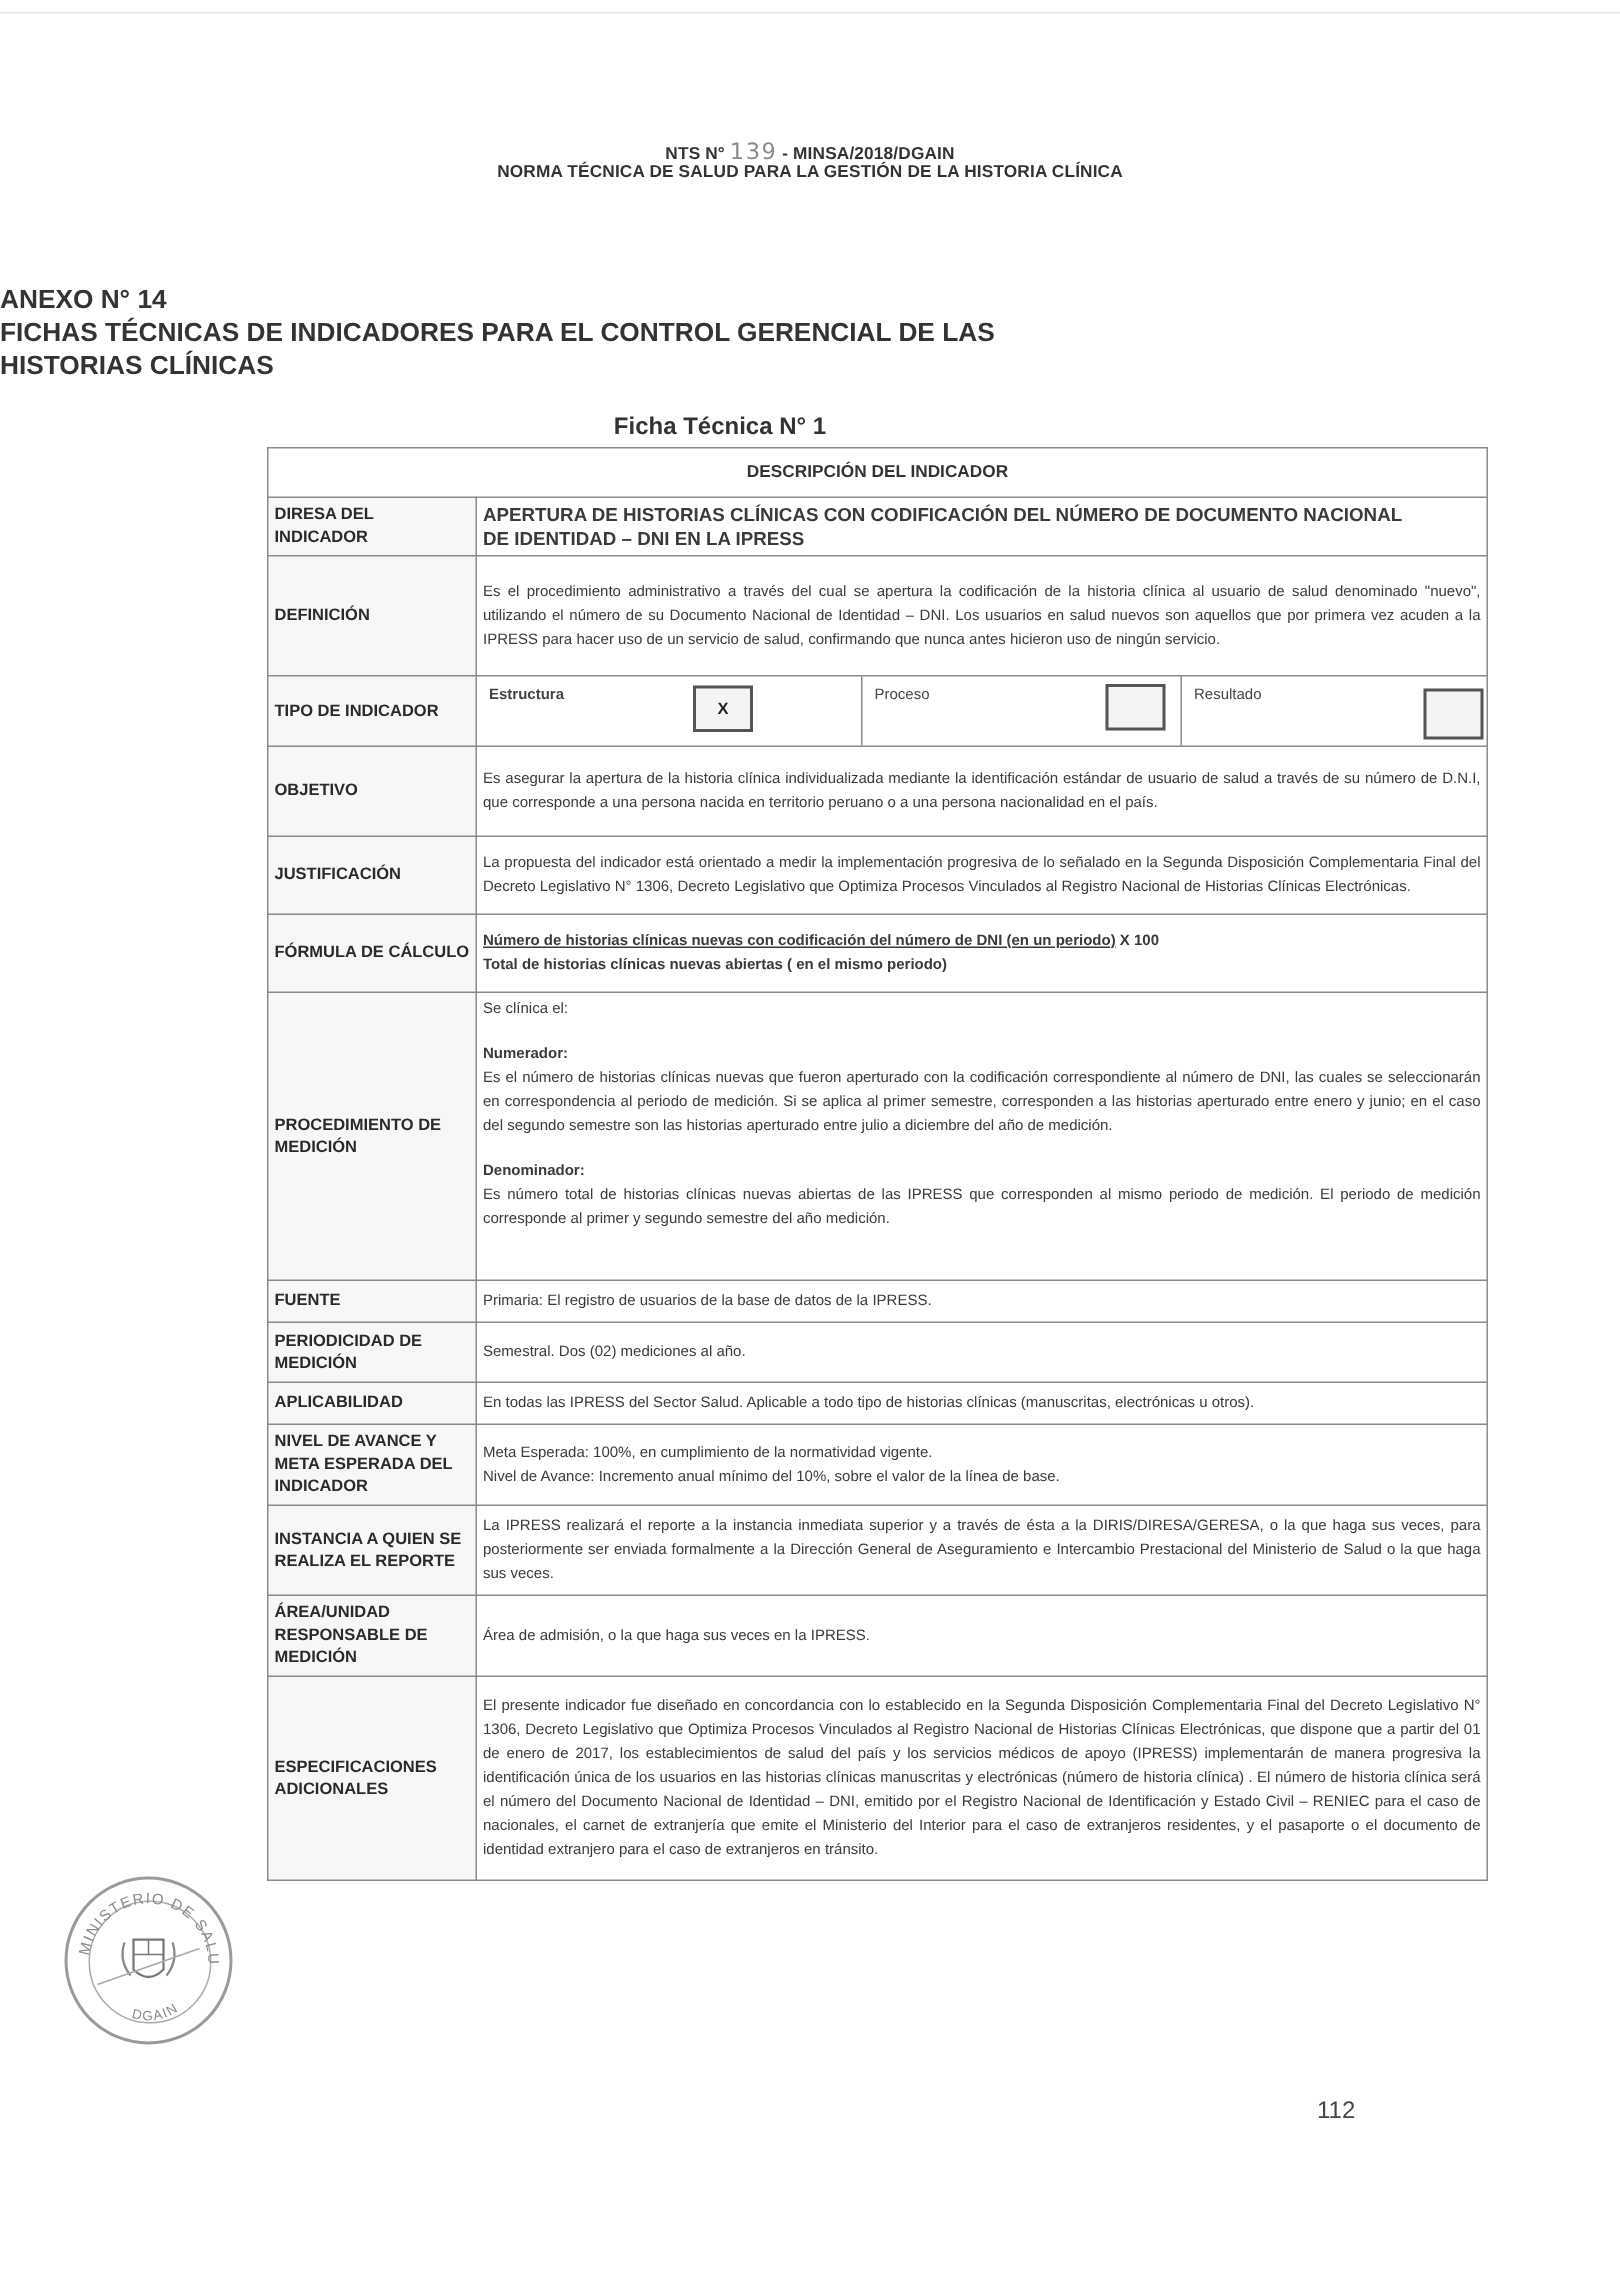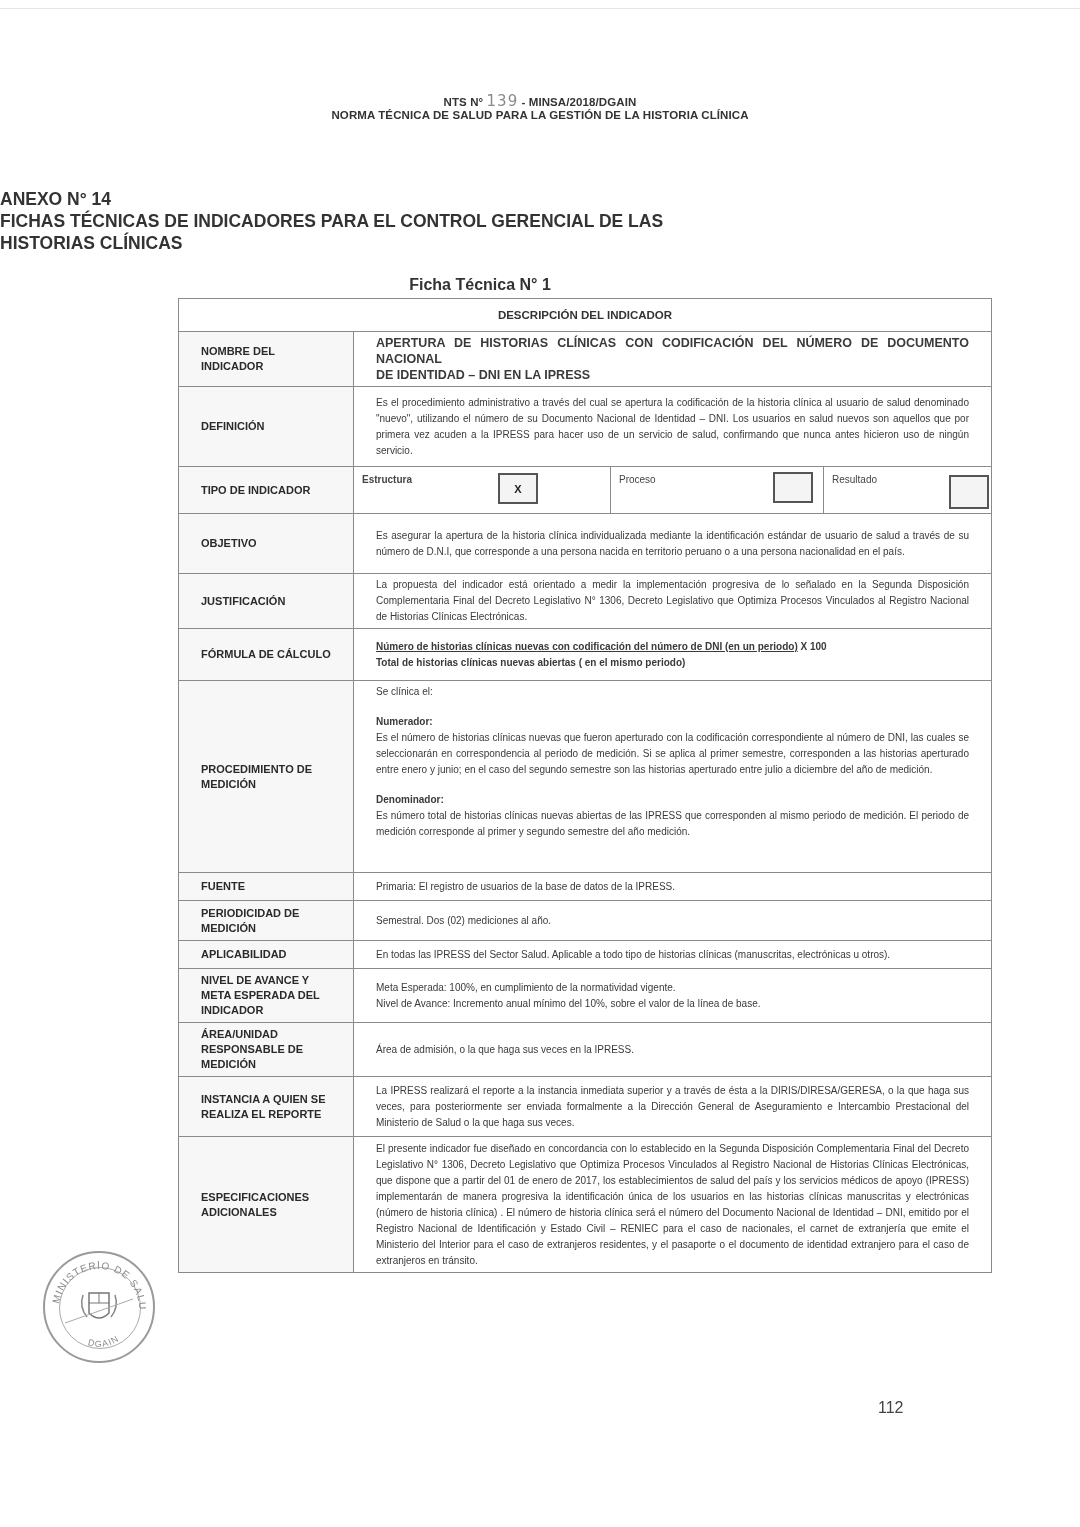--- a/index.html
+++ b/index.html
@@ -15,21 +15,21 @@
   .title { position: absolute; left: 0; width: 1080px; text-align: left; font-weight: bold; color: #333; font-size: 17.5px; line-height: 22px; }
   .t1 { top: 188px; }
   .t2 { top: 210px; }
   .t3 { top: 232px; }
   .ficha { position: absolute; top: 276px; left: 0; width: 960px; text-align: center; font-weight: bold; font-size: 16px; color: #333; }
 
   table.main {
     position: absolute; left: 178px; top: 298px; width: 814px;
     border-collapse: collapse; font-size: 10px; color: #333;
   }
-  table.main td { border: 1.5px solid #8a8a8a; vertical-align: middle; padding: 3px 22px; }
+  table.main td { border: 1.5px solid #8a8a8a; vertical-align: middle; padding: 3px 4px; }
   td.lbl { width: 130px; font-weight: bold; font-size: 11px; line-height: 15px; background: #f7f7f7; color: #2a2a2a; }
   td.val { line-height: 16px; text-align: justify; color: #3a3a3a; }
   td.sec { text-align: center; font-weight: bold; font-size: 11.5px; height: 26px; padding: 0; }
   .nombre { text-align: center; font-weight: bold; font-size: 12.5px; line-height: 17px; color: #2a2a2a; }
 
   .tipo { display: flex; height: 46px; margin: -3px -8px; }
   .tipo .opt { flex: 1; position: relative; border-left: 1.5px solid #8a8a8a; padding: 5px 8px; }
   .tipo .opt:first-child { border-left: none; }
   .tipo .opt.c1 { flex: 0 0 240px; }
   .tipo .opt.c2 { flex: 0 0 196px; }
@@ -68,21 +68,21 @@
 <div class="title t3">HISTORIAS CLÍNICAS</div>
 
 <div class="ficha">Ficha Técnica N° 1</div>
 
 <table class="main">
   <tbody>
       <tr>
     <td colspan="2" class="sec">DESCRIPCIÓN DEL INDICADOR</td>
   </tr>
   <tr style="height:36px">
-    <td class="lbl">NOMBRE DEL INDICADOR</td>
+    <td class="lbl">DIRESA DEL INDICADOR</td>
     <td class="val nombre">
       <div>APERTURA DE HISTORIAS CLÍNICAS CON CODIFICACIÓN DEL  NÚMERO DE DOCUMENTO NACIONAL</div>
       <div>DE IDENTIDAD – DNI  EN LA IPRESS</div>
     </td>
   </tr>
   <tr style="height:80px">
     <td class="lbl">DEFINICIÓN</td>
     <td class="val">Es el procedimiento administrativo a través del cual se apertura la codificación de la historia clínica al usuario de salud denominado "nuevo", utilizando el número de su Documento Nacional de Identidad – DNI. Los usuarios en salud nuevos son aquellos que por primera vez acuden a la IPRESS para hacer uso de un servicio de salud, confirmando que nunca antes hicieron uso de ningún servicio.</td>
   </tr>
   <tr>
@@ -143,27 +143,27 @@
     <td class="lbl">APLICABILIDAD</td>
     <td class="val">En todas las IPRESS del Sector Salud. Aplicable a todo tipo de historias clínicas (manuscritas, electrónicas u otros).</td>
   </tr>
   <tr style="height:54px">
     <td class="lbl">NIVEL DE AVANCE Y META  ESPERADA DEL INDICADOR</td>
     <td class="val">
       <div>Meta Esperada: 100%, en cumplimiento de la normatividad vigente.</div>
       <div>Nivel de Avance: Incremento anual mínimo del 10%, sobre el valor de la línea de base.</div>
     </td>
   </tr>
+  <tr style="height:60px">
+    <td class="lbl">INSTANCIA A QUIEN SE REALIZA EL REPORTE</td>
+    <td class="val">La IPRESS realizará el reporte a la instancia inmediata superior y a través de ésta a la DIRIS/DIRESA/GERESA, o la que haga sus veces, para posteriormente ser enviada formalmente a la Dirección General de Aseguramiento e Intercambio Prestacional del Ministerio de Salud o la que haga sus veces.</td>
+  </tr>
   <tr style="height:54px">
     <td class="lbl">ÁREA/UNIDAD RESPONSABLE DE MEDICIÓN</td>
     <td class="val">Área de admisión, o la que haga sus veces en la IPRESS.</td>
-  </tr>
-  <tr style="height:60px">
-    <td class="lbl">INSTANCIA A QUIEN SE REALIZA EL REPORTE</td>
-    <td class="val">La IPRESS realizará el reporte a la instancia inmediata superior y a través de ésta a la DIRIS/DIRESA/GERESA, o la que haga sus veces, para posteriormente ser enviada formalmente a la Dirección General de Aseguramiento e Intercambio Prestacional del Ministerio de Salud o la que haga sus veces.</td>
   </tr>
   <tr style="height:136px">
     <td class="lbl">ESPECIFICACIONES ADICIONALES</td>
     <td class="val">El presente indicador fue diseñado en concordancia con lo establecido en la Segunda Disposición Complementaria Final del Decreto Legislativo N° 1306, Decreto Legislativo que Optimiza Procesos Vinculados al Registro Nacional de Historias Clínicas Electrónicas, que dispone que a partir del 01 de enero de 2017, los establecimientos de salud del país y los servicios médicos de apoyo (IPRESS) implementarán de manera progresiva la identificación única de los usuarios en las historias clínicas manuscritas y electrónicas (número de historia clínica) . El número de historia clínica será el número del Documento Nacional de Identidad – DNI, emitido por el Registro Nacional de Identificación y Estado Civil – RENIEC para el caso de nacionales, el carnet de extranjería que emite el Ministerio del Interior para el caso de extranjeros residentes, y el pasaporte o el documento de identidad extranjero para el caso de extranjeros en tránsito.</td>
   </tr>
 </tbody>
   </table>
 
 <div class="seal">
   <div class="inner"></div>

